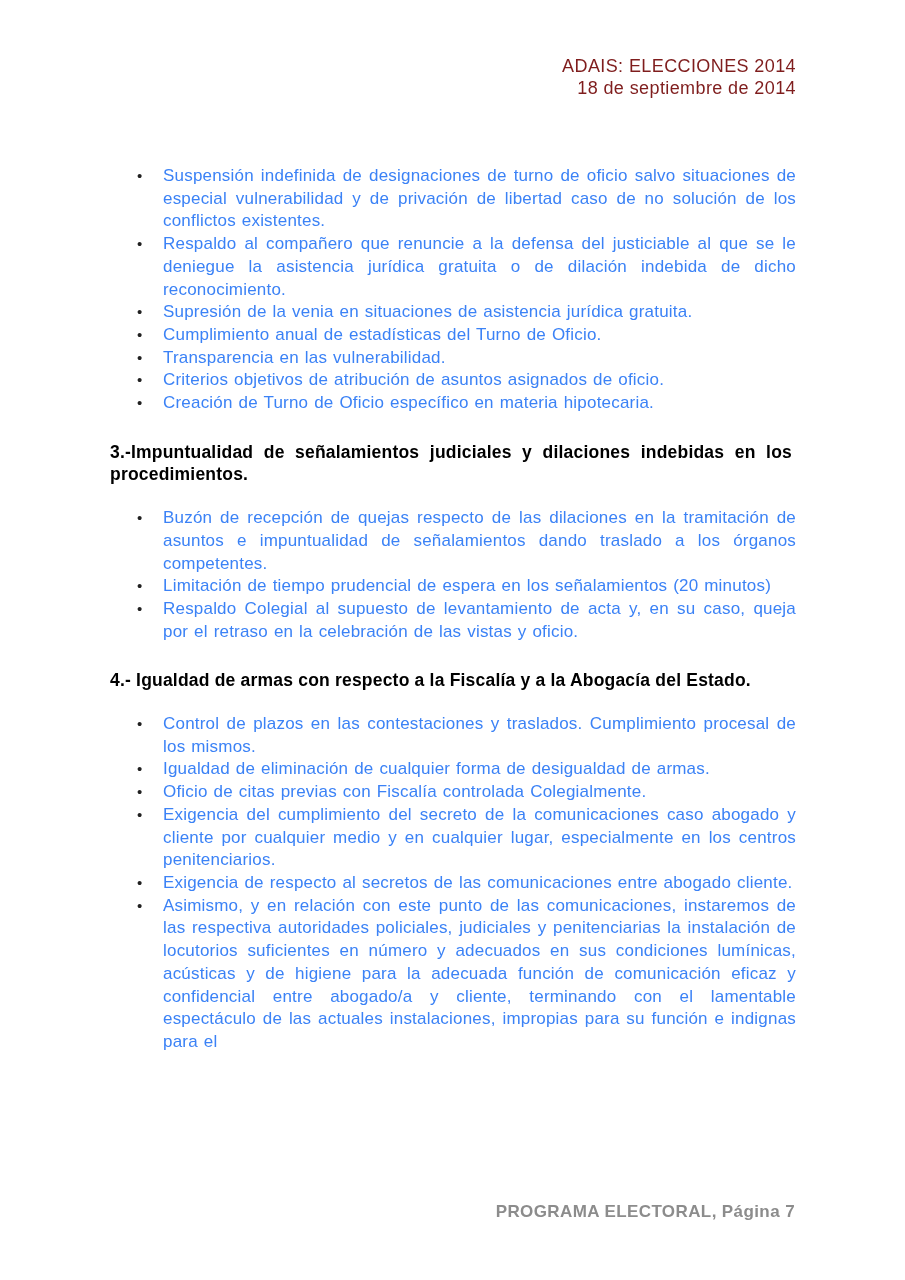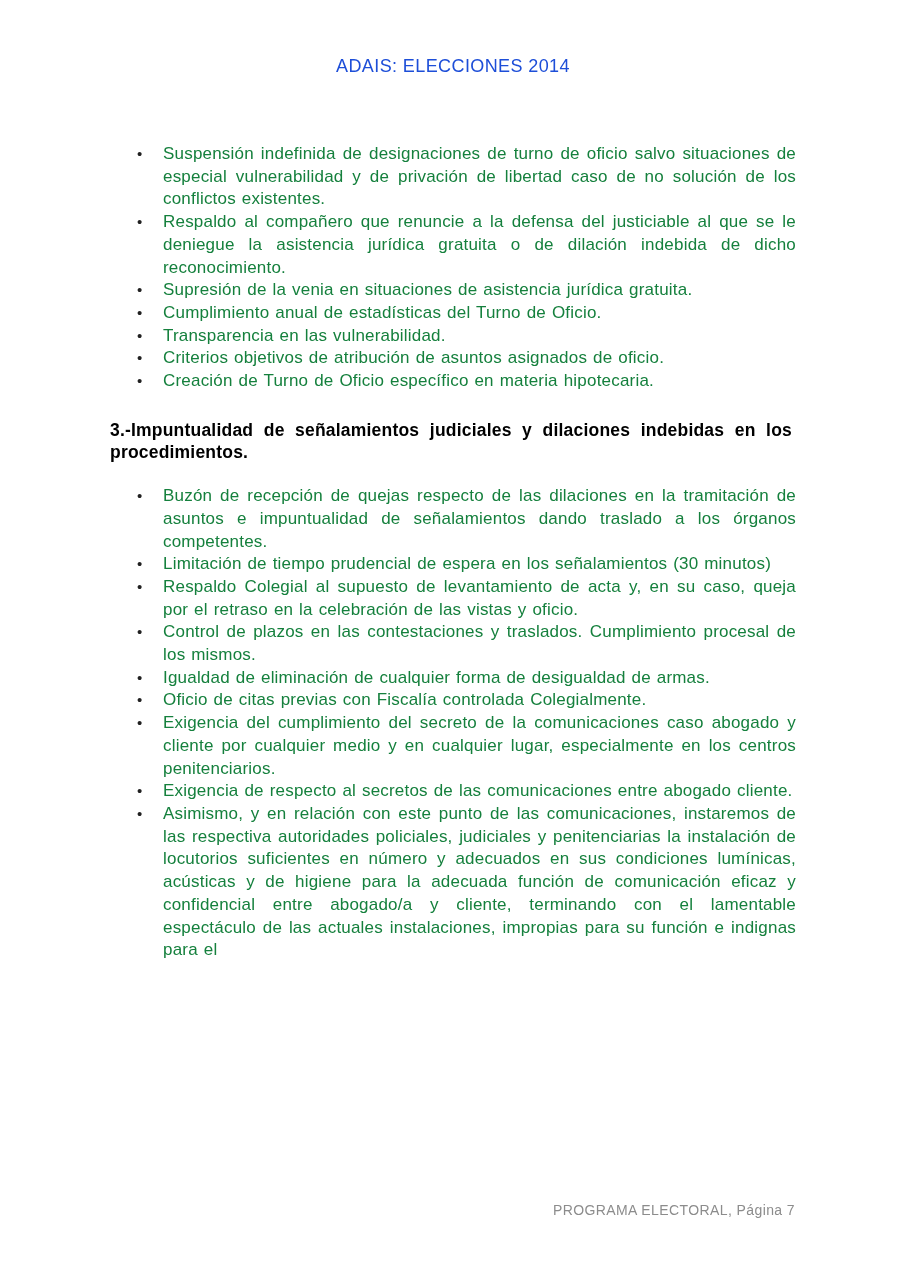--- a/index.html
+++ b/index.html
@@ -17,22 +17,22 @@
     overflow: hidden;
     box-sizing: border-box;
   }
   .content {
     position: absolute;
     left: 110px;
     top: 55px;
     width: 686px;
   }
   .doc-header {
-    text-align: center;
-    color: #1d4ed8;
+    text-align: right;
+    color: #7f1d1d;
     font-size: 18px;
     line-height: 22px;
     letter-spacing: 0.4px;
     margin-bottom: 66px;
   }
   .section-heading {
     font-weight: bold;
     color: #000000;
     font-size: 17.5px;
     line-height: 22.7px;
@@ -52,39 +52,41 @@
     line-height: 22.7px;
     color: #212121;
   }
   .bullet-text {
     flex: 1 1 auto;
     font-size: 17px;
     line-height: 22.7px;
     letter-spacing: 0.2px;
     word-spacing: 1px;
     text-align: justify;
-    color: #15803d;
+    color: #3b82f6;
   }
   .doc-footer {
     position: absolute;
     right: 110px;
     top: 1202px;
     color: #8c8c8c;
-    font-size: 14px;
+    font-size: 17px;
     letter-spacing: 0.4px;
+    font-weight: bold;
   }
 </style>
 </head>
 <body>
 
 <div class="page">
   <div class="content">
 
     <div class="doc-header">
       <div>ADAIS: ELECCIONES  2014</div>
+      <div>18 de septiembre de 2014</div>
     </div>
 
     <div class="section">
       <div class="bullet-item">
         <span class="bullet-marker">•</span>
         <span class="bullet-text">Suspensión indefinida de designaciones de turno de oficio salvo situaciones de especial vulnerabilidad y de privación de libertad caso de no solución de los conflictos existentes.</span>
       </div>
       <div class="bullet-item">
         <span class="bullet-marker">•</span>
         <span class="bullet-text">Respaldo al compañero que renuncie a la defensa del justiciable al que se le deniegue la asistencia jurídica gratuita o de dilación indebida de dicho reconocimiento.</span>
@@ -112,29 +114,30 @@
     </div>
 
     <div class="section">
       <div class="section-heading">3.-Impuntualidad de señalamientos judiciales y dilaciones indebidas en los procedimientos.</div>
       <div class="bullet-item">
         <span class="bullet-marker">•</span>
         <span class="bullet-text">Buzón de recepción de quejas respecto de las dilaciones en la tramitación de asuntos e impuntualidad de señalamientos dando traslado a los órganos competentes.</span>
       </div>
       <div class="bullet-item">
         <span class="bullet-marker">•</span>
-        <span class="bullet-text">Limitación de tiempo prudencial de espera en los señalamientos (30 minutos)</span>
+        <span class="bullet-text">Limitación de tiempo prudencial de espera en los señalamientos (20 minutos)</span>
       </div>
       <div class="bullet-item">
         <span class="bullet-marker">•</span>
         <span class="bullet-text">Respaldo Colegial al supuesto de levantamiento de acta y, en su caso, queja por el retraso en la celebración de las vistas y oficio.</span>
       </div>
     </div>
 
     <div class="section">
+      <div class="section-heading">4.- Igualdad de armas con respecto a la Fiscalía y a la Abogacía del Estado.</div>
       <div class="bullet-item">
         <span class="bullet-marker">•</span>
         <span class="bullet-text">Control de plazos en las contestaciones y traslados. Cumplimiento procesal de los mismos.</span>
       </div>
       <div class="bullet-item">
         <span class="bullet-marker">•</span>
         <span class="bullet-text">Igualdad de eliminación de cualquier forma de desigualdad de armas.</span>
       </div>
       <div class="bullet-item">
         <span class="bullet-marker">•</span>

